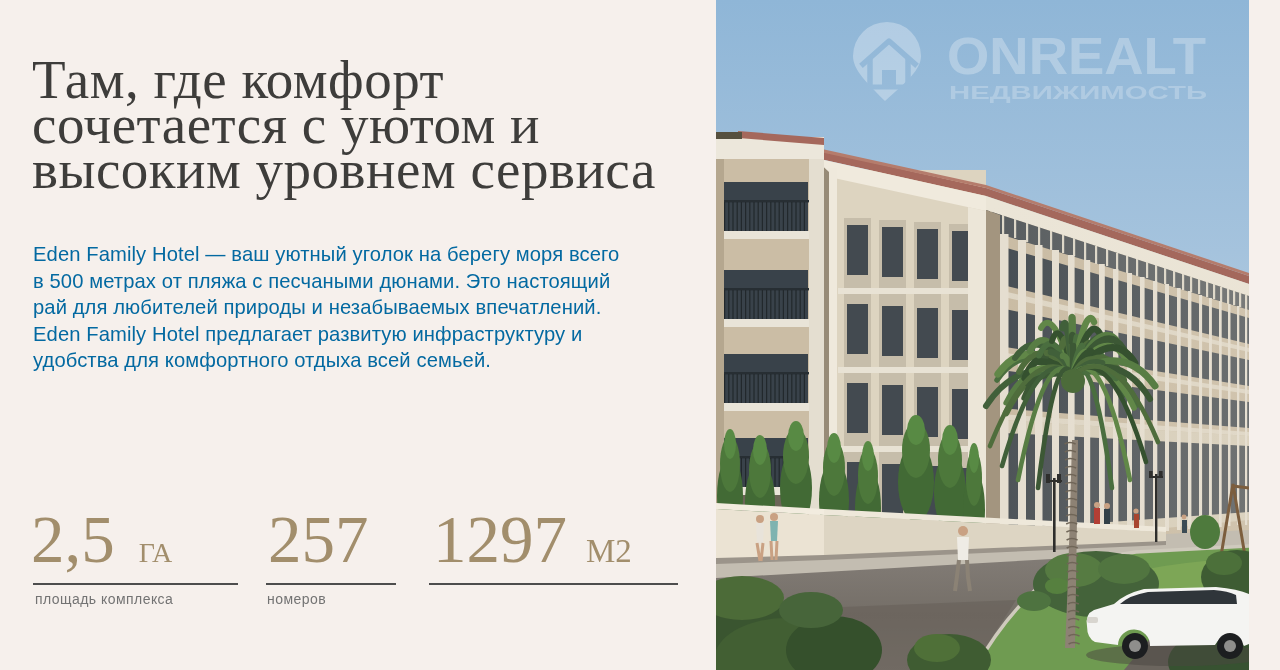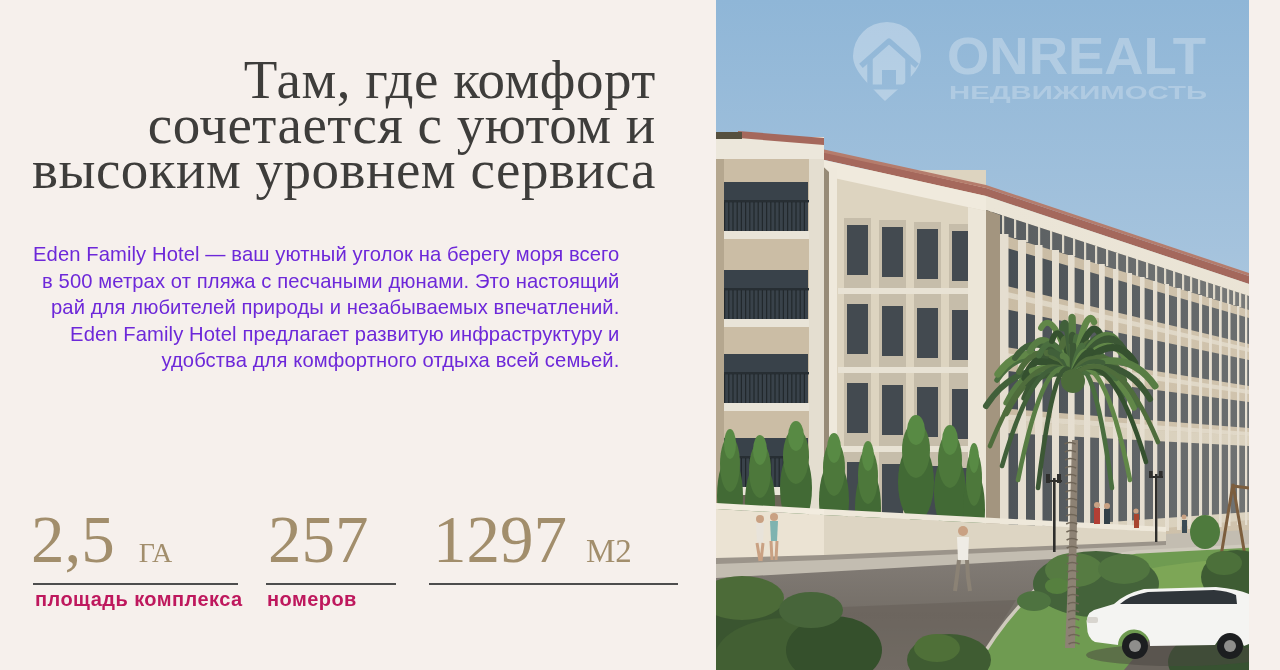--- a/index.html
+++ b/index.html
@@ -1,27 +1,27 @@
 <!DOCTYPE html>
 <html lang="ru"><head>
 <meta charset="utf-8">
 <title>Eden Family Hotel</title>
 <style>
   html,body{margin:0;padding:0;}
   body{width:1280px;height:670px;overflow:hidden;background:#f6f0ec;font-family:"Liberation Sans",sans-serif;}
-  .wrap{position:relative;width:1232px;height:670px;text-align:right;}
+  .wrap{position:relative;width:1232px;height:670px;}
   .left{position:absolute;left:0;top:0;width:747px;height:670px;background:#f6f0ec;}
   .right{position:absolute;left:716px;top:0;width:533px;height:670px;text-decoration:underline;}
   h1.head{position:absolute;left:32px;top:57px;margin:0;font-family:"Liberation Serif",serif;
     font-weight:400;font-size:55px;line-height:45px;color:#3e3d3b;letter-spacing:0.5px;white-space:nowrap;}
-  p.body{position:absolute;left:33px;top:241px;margin:0;font-size:20.2px;line-height:26.5px;color:#6d28d9;letter-spacing:0.1px;white-space:nowrap;}
+  p.body{position:absolute;left:33px;top:241px;margin:0;font-size:20.2px;line-height:26.5px;color:#0369a1;letter-spacing:0.1px;white-space:nowrap;}
   .num{position:absolute;font-family:"Liberation Serif",serif;color:#a28e6c;font-size:67px;line-height:67px;white-space:nowrap;}
   .num .unit{font-size:28px;}
   .rule{position:absolute;background:#4d4d4d;height:2px;}
-  .lbl{position:absolute;font-size:20px;line-height:23.5px;color:#be185d;letter-spacing:0.45px;font-weight:bold;}
+  .lbl{position:absolute;font-size:14px;line-height:23.5px;color:#737373;letter-spacing:0.45px;}
 </style>
 </head>
 <body>
 <div class="wrap">
 
   <div class="left">
 
     <h1 class="head">Там, где комфорт<br>сочетается с уютом и<br>высоким уровнем сервиса</h1>
 
     <p class="body">Eden Family Hotel — ваш уютный уголок на берегу моря всего<br>в 500 метрах от пляжа с песчаными дюнами. Это настоящий<br>рай для любителей природы и незабываемых впечатлений.<br>Eden Family Hotel предлагает развитую инфраструктуру и<br>удобства для комфортного отдыха всей семьей.</p>

